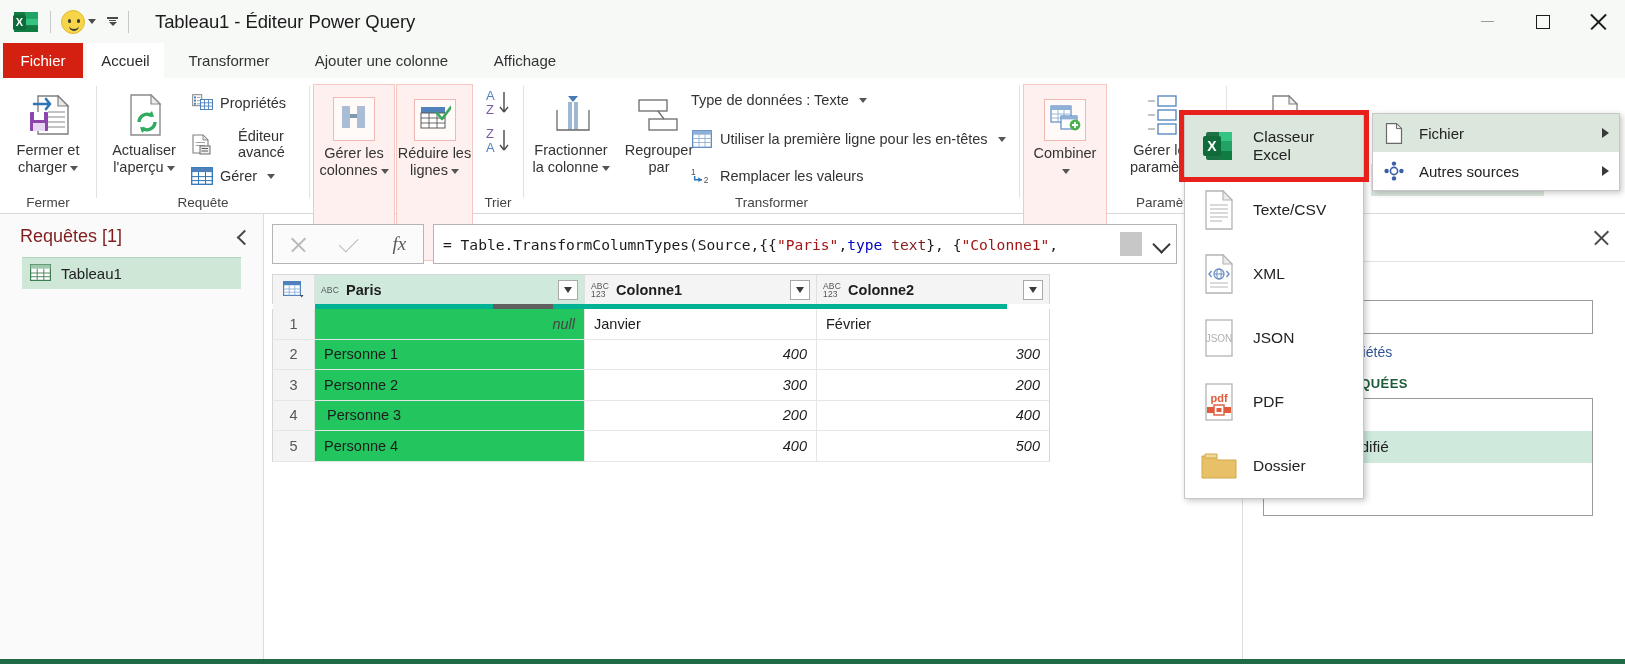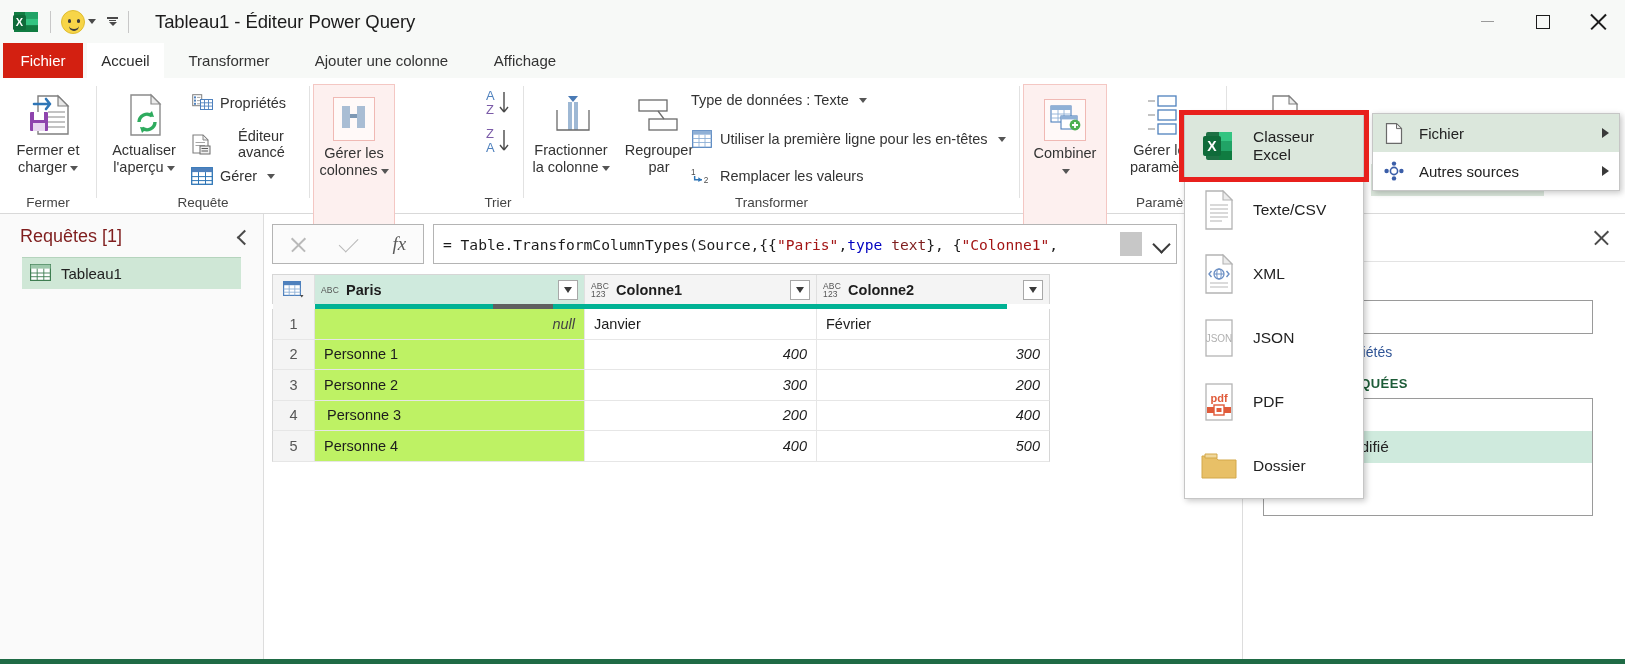--- a/index.html
+++ b/index.html
@@ -133,21 +133,21 @@
   .gcol .cname { font-size:14.5px; font-weight:bold; color:#1d1d1d; flex:1; }
   .filt { width:20px;height:20px;border:1px solid #a8a8a8;background:#fff;display:flex;align-items:center;justify-content:center; }
   .filt i { width:0;height:0;border-left:4.5px solid transparent;border-right:4.5px solid transparent;border-top:6px solid #3a3a3a; }
   .qbar { display:flex; height:5px; }
   .qseg { height:5px; }
   .grow { display:flex; height:30.5px; border-left:1px solid #d6d6d6; border-right:1px solid #d6d6d6; border-bottom:1px solid #e6e6e6; }
   .gnum { width:42px; display:flex; align-items:center; justify-content:center; font-size:14.5px; color:#555; background:#f4f4f4; border-right:1px solid #e0e0e0;}
   .gcell { display:flex; align-items:center; padding:0 9px; font-size:14.5px; color:#1d1d1d; border-right:1px solid #e6e6e6; }
   .gcell.num { justify-content:flex-end; font-style:italic; }
   .gcell.nul { justify-content:flex-end; font-style:italic; color:#444; }
-  .gcell.sel { background:#bef264; }
+  .gcell.sel { background:#22c55e; }
 
   
   .spane { position:absolute; right:0; top:214px; width:383px; height:450px; background:#fff; border-left:1px solid #ddd; }
   .spane-hd { display:flex; align-items:baseline; justify-content:space-between; padding:16px 16px 10px 20px; border-bottom:1px solid #e3e3e3;}
   .spane-title { font-size:17px; color:#3f6b4d; }
   .sp-x { position:relative; width:16px;height:16px; }
   .sp-x::before,.sp-x::after{content:"";position:absolute;left:-1px;top:7px;width:19px;height:1.6px;background:#4b4b4b;}
   .sp-x::before{transform:rotate(45deg);} .sp-x::after{transform:rotate(-45deg);}
   .sp-sec { font-size:13px; font-weight:bold; color:#1d5c38; letter-spacing:.4px; padding:16px 0 7px 20px; }
   .sp-in { margin:0 32px 0 20px; height:34px; border:1px solid #9a9a9a; background:#fff; }
@@ -338,20 +338,41 @@
             <rect x="12" y="12" width="7" height="4" fill="#7f98b4"></rect>
           </svg>
         </div>
       </div>
       <div class="lb">
         <span>Gérer les</span><br>
         <span>colonnes</span><span class="dcaret"></span>
       </div>
     </div>
 
+    <div class="bigbtn hl" style="left:396px;top:6px;width:77px;height:177px;">
+      <div class="ic" style="height:56px;">
+        <div class="icbox">
+          <svg width="32" height="28" viewBox="0 0 32 28">
+            <rect x="2" y="3" width="24" height="6" fill="#4f81bd"></rect>
+            <rect x="2" y="9" width="24" height="15" fill="#fff" stroke="#5a5a5a" stroke-width="1"></rect>
+            <g stroke="#5a5a5a" stroke-width="0.9">
+                <line x1="2" y1="14" x2="26" y2="14"></line>
+                <line x1="2" y1="19" x2="26" y2="19"></line>
+                <line x1="10" y1="9" x2="10" y2="24"></line>
+                <line x1="18" y1="9" x2="18" y2="24"></line>
+              </g>
+            <path d="M18 9 l5 6 l9 -12" fill="none" stroke="#3aa758" stroke-width="2.6" stroke-linecap="round" stroke-linejoin="round"></path>
+          </svg>
+        </div>
+      </div>
+      <div class="lb">
+        <span>Réduire les</span><br>
+        <span>lignes</span><span class="dcaret"></span>
+      </div>
+    </div>
 
     <div class="rgroup" style="left:474px;width:48px;">
       <div style="position:absolute;left:10px;top:10px;">
         <svg width="30" height="32" viewBox="0 0 30 32">
           <text x="2" y="12" font-family="Liberation Sans, sans-serif" font-size="13" fill="#4f81bd">A</text>
           <text x="2" y="26" font-family="Liberation Sans, sans-serif" font-size="13" fill="#7b5ba8">Z</text>
           <path d="M20 4 v20 M20 24 l-4 -5 M20 24 l4 -5" fill="none" stroke="#4a4a4a" stroke-width="1.4"></path>
         </svg>
       </div>
       <div style="position:absolute;left:10px;top:48px;">

